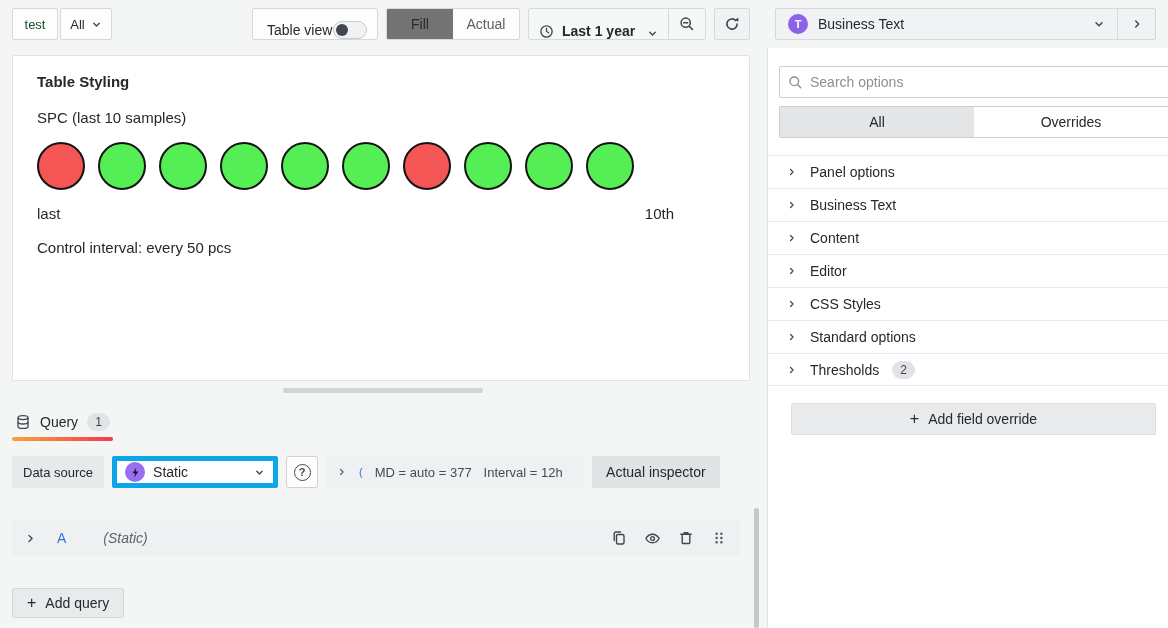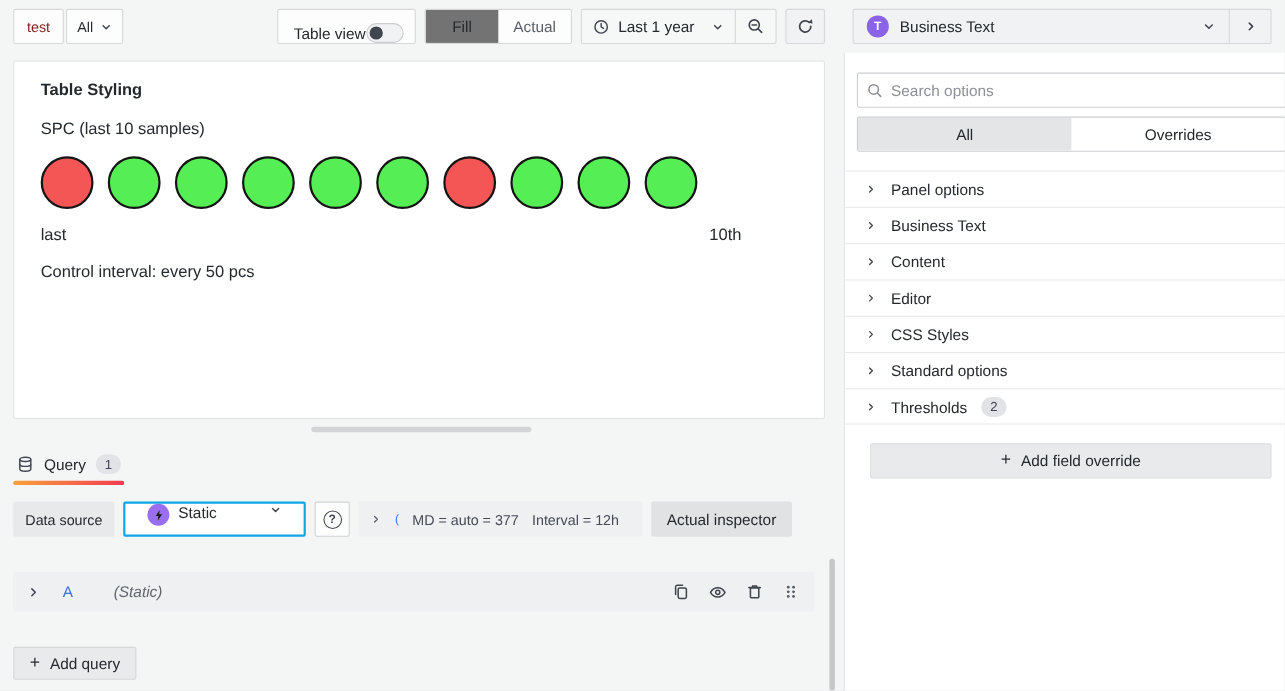--- a/index.html
+++ b/index.html
@@ -10,31 +10,31 @@
   }
   .abs { position:absolute; }
   svg { display:block; }
 
   
   .tb-btn {
     position:absolute; top:8px; height:32px; background:#fdfdfd;
     border:1px solid #d6d8da; border-radius:2px; display:flex; align-items:center;
     font-size:13px; color:#24292e; cursor:pointer;
   }
-  .btn-test { left:12px; width:46px; justify-content:center; color:#7f1d1d; font-weight:500; }
+  .btn-test { left:12px; width:46px; justify-content:center; color:#14532d; font-weight:500; }
   .btn-all { left:60px; width:52px; justify-content:center; gap:6px; }
   .table-view { left:252px; width:126px; padding:12px 10px 0 14px; justify-content:space-between; font-size:14px; }
   .toggle-track { width:34px; height:18px; border-radius:9px; background:#f1f2f3; border:1px solid #c9cbce; position:relative; }
   .toggle-knob { position:absolute; left:2px; top:2px; width:12px; height:12px; border-radius:50%; background:#41464e; }
   .fill-actual { left:386px; width:134px; padding:0; overflow:hidden; }
   .seg-half { flex:1; height:100%; display:flex; align-items:center; justify-content:center; font-size:14px; }
   .seg-half.sel { background:#737373; font-weight:500; }
   .seg-half.unsel { color:#5a6069; }
   .time-group { left:528px; width:178px; padding:0; background:#f6f7f7; }
-  .time-main { flex:1; height:100%; display:flex; align-items:center; gap:8px; padding:0 10px; font-size:14px; font-weight:400; }
+  .time-main { flex:1; height:100%; display:flex; align-items:flex-end; gap:8px; padding:0 10px; font-size:14px; font-weight:700; }
   .time-zoom { width:37px; height:100%; border-left:1px solid #d6d8da; display:flex; align-items:center; justify-content:center; }
   .btn-refresh { left:714px; width:36px; justify-content:center; background:#f1f2f3; }
   .viz-picker { left:775px; width:381px; background:#f1f2f3; font-size:14px; padding:0; }
   .viz-main { flex:1; height:100%; display:flex; align-items:center; gap:10px; padding:0 12px; font-weight:500; }
   .viz-arrow { width:38px; height:100%; border-left:1px solid #d6d8da; display:flex; align-items:center; justify-content:center; }
   .plugin-icon { width:20px; height:20px; border-radius:50%; background:#8a63e8; color:#fff; display:flex;
     align-items:center; justify-content:center; font-size:11px; font-weight:700; }
   .chev { flex:none; }
 
   
@@ -55,22 +55,22 @@
   
   .tabs { left:12px; top:403px; height:38px; display:flex; gap:28px; }
   .tab { position:relative; display:flex; align-items:center; gap:9px; font-size:14px; padding:0 3px; cursor:pointer; }
   .tab.active::after { content:""; position:absolute; left:0; right:0; bottom:0; height:4px; border-radius:2px;
     background:linear-gradient(90deg,#f9a13b,#f23a50); }
   .badge { background:#e2e3e6; color:#3f4450; border-radius:9px; padding:1px 8px; font-size:12px; line-height:16px; }
 
   
   .ds-row { left:12px; top:456px; height:32px; display:flex; gap:8px; align-items:stretch; }
   .ds-label { background:#e8e9eb; border-radius:2px; padding:0 11px; display:flex; align-items:center; font-size:13px; font-weight:500; }
-  .ds-select { width:166px; background:#fff; border:2px solid #0ea5e9; border-radius:2px; display:flex;
-    align-items:flex-start; gap:8px; padding:0 20px; font-size:14px; cursor:pointer; }
+  .ds-select { width:166px; background:#fff; border:5px solid #0ea5e9; border-radius:2px; display:flex;
+    align-items:center; gap:8px; padding:0 8px; font-size:14px; cursor:pointer; }
   .ds-select .grow { flex:1; }
   .help-btn { width:32px; background:#fdfdfd; border:1px solid #d0d2d5; border-radius:2px; display:flex;
     align-items:center; justify-content:center; cursor:pointer; }
   .help-ring { width:17px; height:17px; border:1.4px solid #41464e; border-radius:50%; display:flex;
     align-items:center; justify-content:center; font-size:11px; font-weight:700; color:#41464e; }
   .opts-box { width:258px; background:#eff0f2; border-radius:2px; display:flex; align-items:center; gap:12px;
     padding:0 11px; font-size:13px; color:#454b54; cursor:pointer; }
   .opts-mark { color:#3871dc; font-size:11px; }
   .inspector-btn { background:#e0e2e4; border-radius:2px; padding:0 14px; display:flex; align-items:center;
     font-size:14px; font-weight:500; cursor:pointer; }

